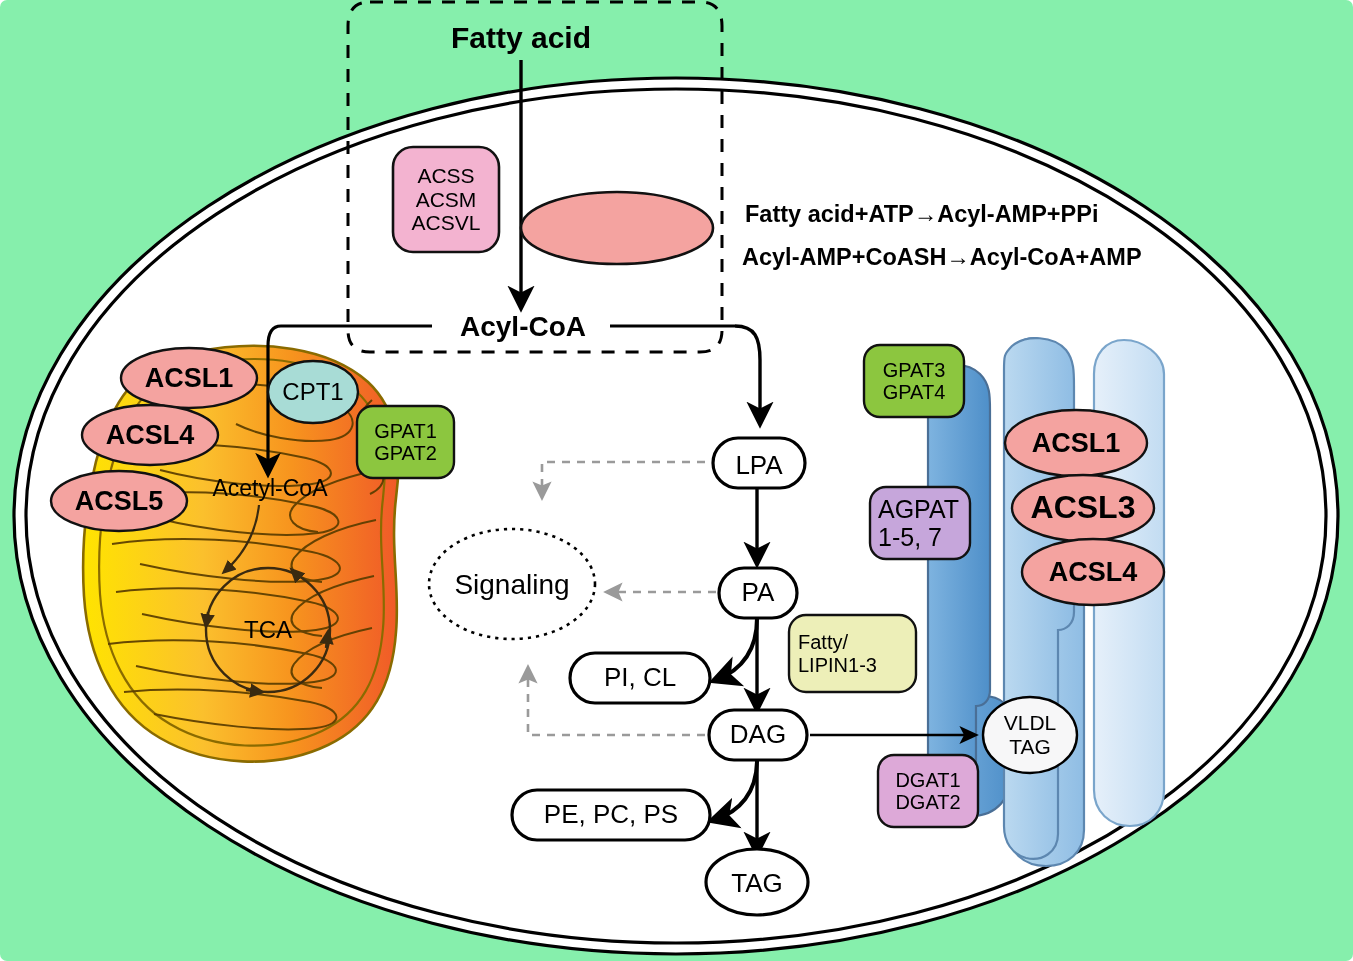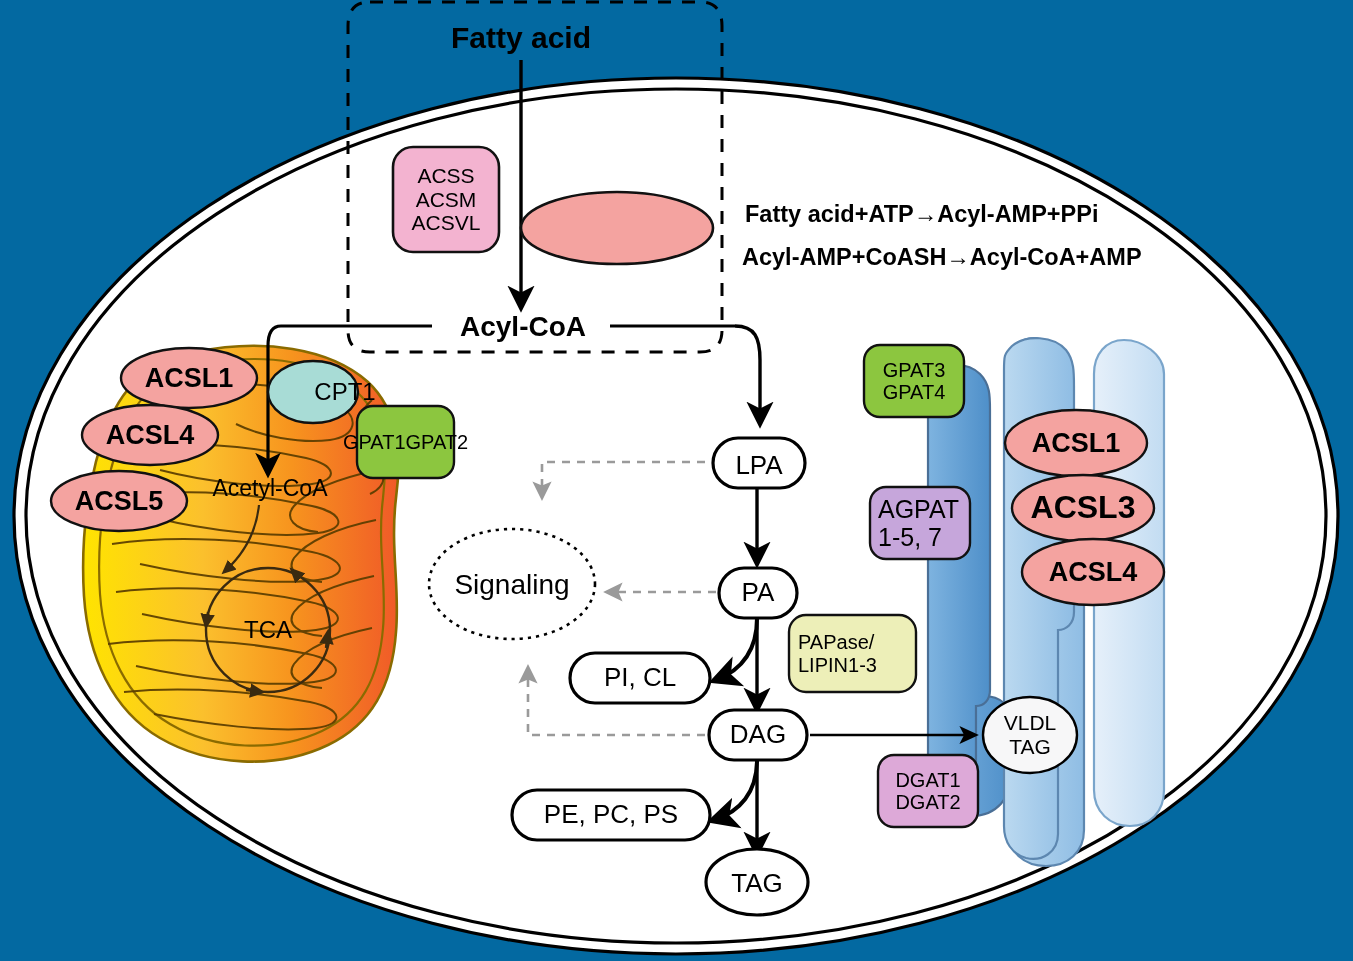--- a/index.html
+++ b/index.html
@@ -1,18 +1,18 @@
 <!DOCTYPE html>
 <html><head>
 <meta charset="utf-8">
 <title>Fatty acid metabolism pathway</title>
 <style>
   html,body{margin:0;padding:0;background:#ffffff;}
   body{font-family:"Liberation Sans",sans-serif;}
-  #stage{position:relative;width:1353px;height:961px;background:#0369a1;overflow:hidden;}
+  #stage{position:relative;width:1353px;height:961px;background:#86efac;overflow:hidden;border-radius:7px;}
   svg.layer{position:absolute;left:0;top:0;width:1353px;height:961px;}
   .lbl{position:absolute;display:flex;align-items:center;justify-content:center;
        text-align:center;line-height:1.05;color:#000;pointer-events:none;}
   .node-text{position:absolute;display:flex;align-items:center;justify-content:center;
        text-align:center;line-height:1.12;color:#000;}
 </style>
 </head>
 <body>
 
 <div id="stage">
@@ -218,23 +218,23 @@
     <span>ACSVL</span>
   </div>
 
 
   <div class="lbl" style="left:438px;top:308px;width:170px;height:38px;font-size:28px;font-weight:bold;">Acyl-CoA</div>
 
   <div class="node-text" style="left:121px;top:358px;width:136px;height:40px;font-size:27px;font-weight:bold;">ACSL1</div>
   <div class="node-text" style="left:82px;top:415px;width:136px;height:40px;font-size:27px;font-weight:bold;">ACSL4</div>
   <div class="node-text" style="left:51px;top:481px;width:136px;height:40px;font-size:27px;font-weight:bold;">ACSL5</div>
 
-  <div class="node-text" style="left:271px;top:374px;width:84px;height:36px;font-size:24px;padding-left:32px;">CPT1</div>
-
-  <div class="node-text" style="left:357px;top:406px;width:97px;height:72px;flex-direction:row;font-size:20px;">
+  <div class="node-text" style="left:271px;top:374px;width:84px;height:36px;font-size:24px;">CPT1</div>
+
+  <div class="node-text" style="left:357px;top:406px;width:97px;height:72px;flex-direction:column;font-size:20px;">
     <span>GPAT1</span>
     <span>GPAT2</span>
   </div>
 
   <div class="lbl" style="left:190px;top:472px;width:160px;height:32px;font-size:23px;">Acetyl-CoA</div>
 
   <div class="lbl" style="left:228px;top:613px;width:80px;height:34px;font-size:24px;">TCA</div>
 
   <div class="node-text" style="left:864px;top:345px;width:100px;height:72px;flex-direction:column;font-size:20px;">
     <span>GPAT3</span>
@@ -252,21 +252,21 @@
 
   <div class="node-text" style="left:713px;top:438px;width:92px;height:56px;font-size:26px;">LPA</div>
   <div class="node-text" style="left:719px;top:568px;width:78px;height:50px;font-size:26px;">PA</div>
   <div class="node-text" style="left:709px;top:710px;width:98px;height:50px;font-size:26px;">DAG</div>
   <div class="node-text" style="left:706px;top:864px;width:102px;height:40px;font-size:26px;">TAG</div>
   <div class="node-text" style="left:512px;top:790px;width:198px;height:50px;font-size:26px;">PE, PC, PS</div>
   <div class="node-text" style="left:570px;top:653px;width:140px;height:50px;font-size:26px;">PI, CL</div>
   <div class="node-text" style="left:429px;top:565px;width:166px;height:40px;font-size:28px;">Signaling</div>
 
   <div class="node-text" style="left:789px;top:615px;width:127px;height:77px;flex-direction:column;align-items:flex-start;padding-left:9px;box-sizing:border-box;font-size:20px;">
-    <span>PAPase/</span>
+    <span>Fatty/</span>
     <span>LIPIN1-3</span>
   </div>
 
   <div class="node-text" style="left:878px;top:755px;width:100px;height:72px;flex-direction:column;font-size:20px;">
     <span>DGAT1</span>
     <span>DGAT2</span>
   </div>
 
   <div class="node-text" style="left:983px;top:699px;width:94px;height:72px;flex-direction:column;font-size:21px;">
     <span>VLDL</span>

